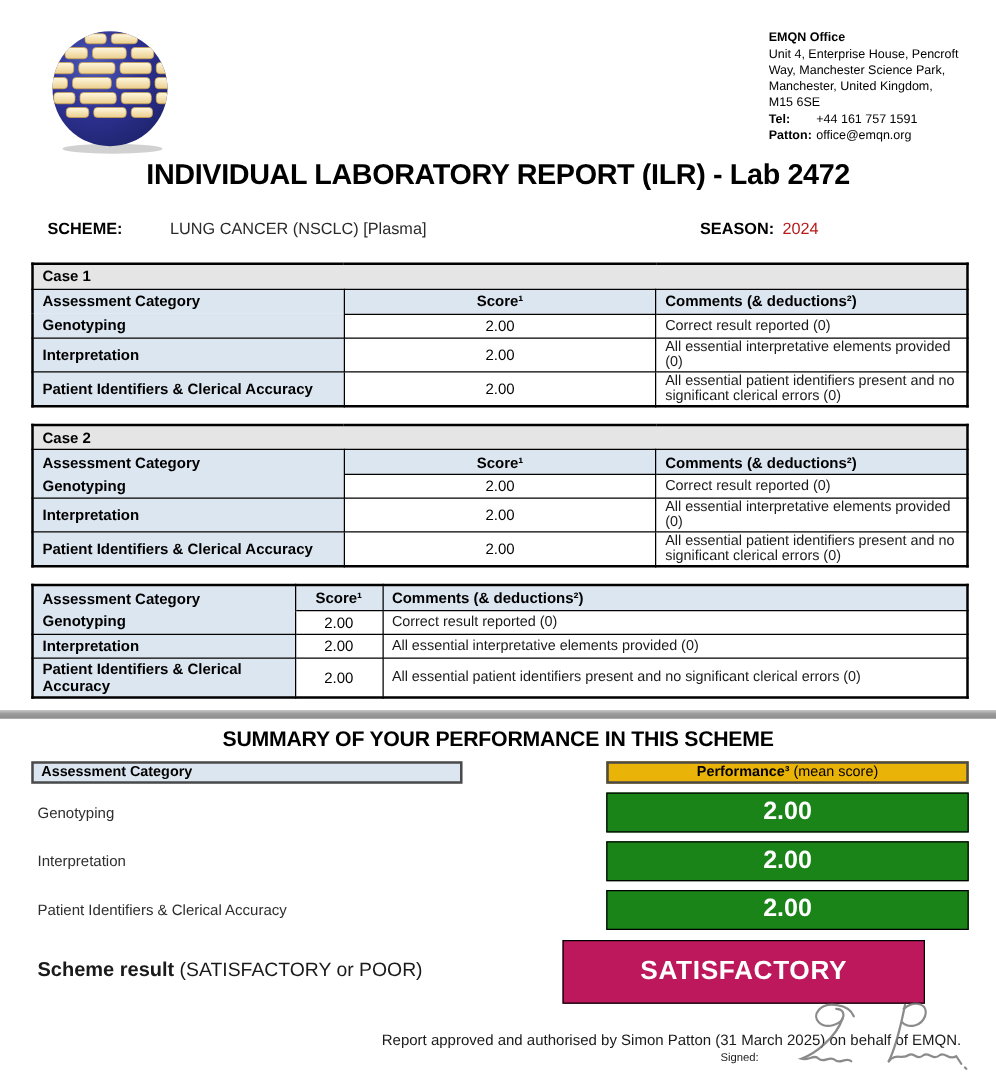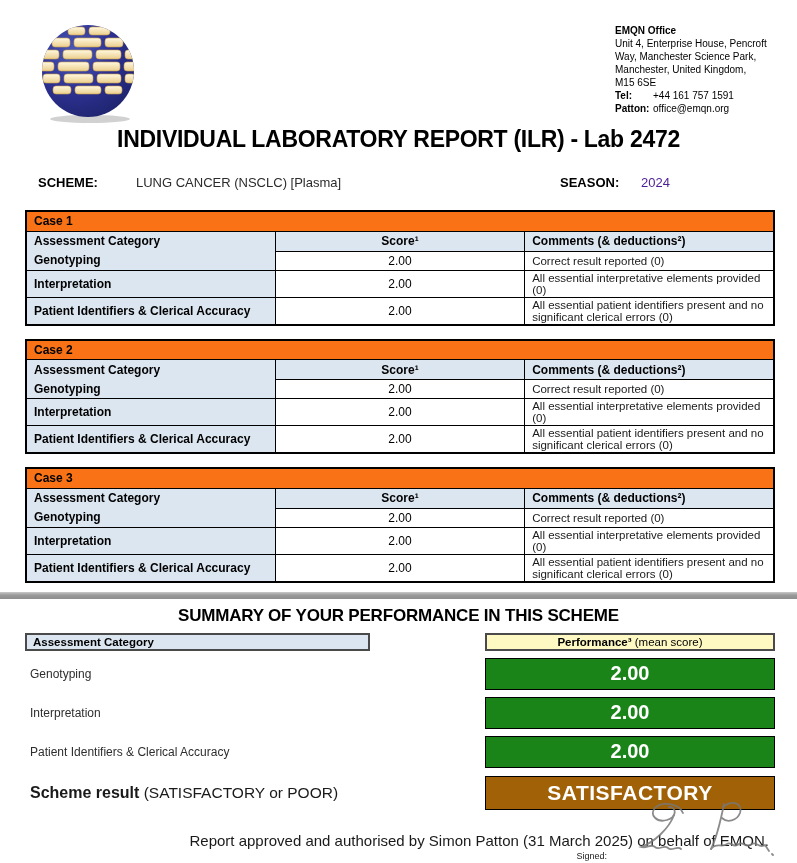--- a/index.html
+++ b/index.html
@@ -17,55 +17,55 @@
   .globe { margin-left:2px; margin-top:2px; }
   .office { width:172px; font-size:10px; line-height:13px; padding-top:4px; }
   .office .b { font-weight:bold; }
   .office .lbl { display:inline-block; width:38px; font-weight:bold; }
   
   .title { text-align:center; font-size:23px; font-weight:bold; letter-spacing:-0.3px; margin-top:4px; }
   .scheme-row { position:relative; height:22px; margin-top:22px; font-size:13px; }
   .scheme-lbl { position:absolute; left:38px; font-weight:bold; }
   .scheme-val { position:absolute; left:136px; color:#2b2b2b; }
   .season-lbl { position:absolute; left:560px; font-weight:bold; }
-  .season-val { position:absolute; left:641px; color:#4c1d95; }
+  .season-val { position:absolute; left:626px; color:#b91c1c; }
   
   .case-table { width:750px; margin:13px 0 9px 25px; border-collapse:collapse; border:2px solid #000; font-size:12px; table-layout:fixed; }
   .case-table td { border:1px solid #000; padding:1px 7px; vertical-align:middle; }
   .case-table tr.trow td { height:19px; }
-  tr.ctitle td { font-weight:bold; height:20px; background:#f97316; }
+  tr.ctitle td { font-weight:bold; height:20px; background:#e5e5e5; }
   tr.chead td { background:#dce6f1; font-weight:bold; height:20px; }
   td.cat  { background:#dce6f1; font-weight:bold; width:210px; }
   td.score{ width:70px; text-align:center; }
   td.cmt  { font-size:11.5px; color:#1a1a1a; }
   tr.chead td.cat { border-bottom:none; }
   tr.first td.cat { border-top:none; }
   
   .divider { width:797px; height:7px; margin-top:2px;
     background:linear-gradient(180deg,#cscs 0%,#9a9a9a 100%);
     background:linear-gradient(180deg,#c9c9c9 0%,#999 45%,#8e8e8e 100%); }
   
   .sum-title { text-align:center; font-weight:bold; font-size:17px; margin-top:7px; letter-spacing:-0.2px; }
   .sum-head { display:flex; margin-top:7px; }
   .sum-head-cat { margin-left:25px; width:345px; background:#dce6f1; border:2px solid #4a4a4a;
     font-weight:bold; font-size:11.5px; padding:1px 6px; height:18px; }
-  .sum-head-perf { margin-left:115px; width:290px; background:#fef9c3; border:2px solid #4a4a4a;
+  .sum-head-perf { margin-left:115px; width:290px; background:#eab308; border:2px solid #4a4a4a;
     text-align:center; font-size:11.5px; padding:1px 6px; height:18px; }
   .sum-head-perf .b { font-weight:bold; }
   .sum-row { display:flex; align-items:center; margin-top:7px; }
   .sum-row-label { margin-left:30px; width:420px; font-size:12px; color:#2e2e2e; }
   .green-box { margin-left:35px; width:290px; height:32px; background:#1a8419; border:1px solid #000;
     color:#fff; font-weight:bold; font-size:20px; display:flex; align-items:center; justify-content:center; }
   .result-row { display:flex; align-items:center; margin-top:8px; }
   .result-label { margin-left:30px; width:420px; font-size:15.5px; color:#1a1a1a; }
   .result-label .b { font-weight:bold; font-size:16px; }
-  .result-box { margin-left:35px; width:290px; height:34px; background:#a16207; border:1px solid #000;
+  .result-box { width:290px; height:51px; background:#be185d; border:1px solid #000;
     color:#fff; font-weight:bold; font-size:21px; letter-spacing:0.5px; display:flex; align-items:center; justify-content:center; }
   
-  .approval { text-align:right; font-size:15px; color:#1a1a1a; margin-top:22px; padding-right:28px; }
+  .approval { text-align:right; font-size:12px; color:#1a1a1a; margin-top:22px; padding-right:28px; }
   .signed { text-align:right; font-size:9px; color:#1a1a1a; padding-right:190px; margin-top:2px; }
   .sig-wrap { position:absolute; right:20px; bottom:2px; width:150px; height:62px; }
 </style>
 </head>
 <body>
 
 <div class="hdr">
   <div class="logo">
     <svg class="globe" width="102" height="102" viewBox="0 0 102 102">
       <defs>
@@ -180,23 +180,20 @@
   <tr class="trow">
     <td class="cat">Patient Identifiers &amp; Clerical Accuracy</td>
     <td class="score">2.00</td>
     <td class="cmt">All essential patient identifiers present and no significant clerical errors (0)</td>
   </tr>
 </tbody>
   </table>
 
 <table class="case-table">
   <tbody>
-      <tr class="ctitle">
-        <td colspan="3">Case 3</td>
-      </tr>
   <tr class="chead">
     <td class="cat">Assessment Category</td>
     <td class="score">Score¹</td>
     <td>Comments (&amp; deductions²)</td>
   </tr>
   <tr class="trow first">
     <td class="cat">Genotyping</td>
     <td class="score">2.00</td>
     <td class="cmt">Correct result reported (0)</td>
   </tr>

